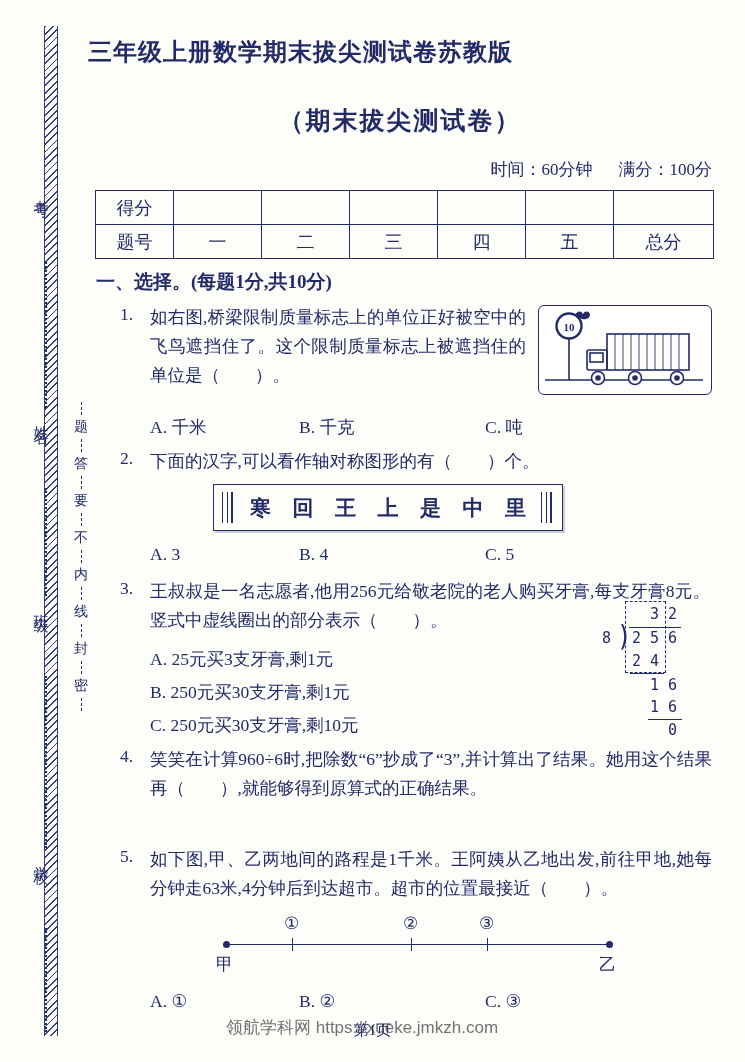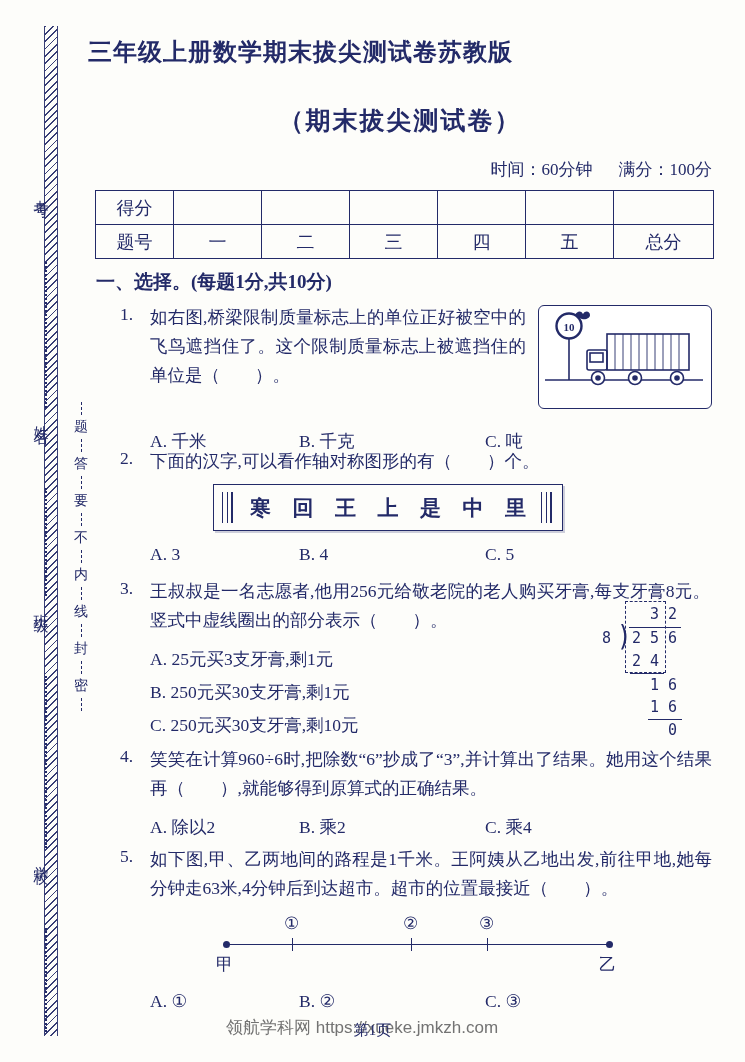--- a/index.html
+++ b/index.html
@@ -35,21 +35,21 @@
   
   .question{position:absolute;left:120px;width:592px}
   .q-num{position:absolute;left:0;top:1px;font-size:17.5px}
   .q-body{margin-left:30px;width:562px;font-size:17.5px;line-height:29px;overflow:hidden;text-align:justify}
   .opt-row{position:relative;height:30px;font-size:17.5px}
   .opt{position:absolute;top:0}
   .opt-a{left:30px}.opt-b{left:179px}.opt-c{left:365px}
   .stack-opts{margin:8px 0 0 30px;font-size:17.5px;line-height:33px}
 
   
-  .q1-figure{float:right;width:174px;height:104px;margin:2px 0 6px 12px;
+  .q1-figure{float:right;width:174px;height:90px;margin:2px 0 6px 12px;
              border:1.6px solid #232a68;border-radius:6px;background:#fff}
 
   
   .char-box{position:relative;margin:8px 0 0 93px;width:350px;height:47px;border:1.7px solid #232a68;
             display:flex;align-items:center;justify-content:space-between;padding:0 36px;
             font-size:21px;font-weight:bold;box-shadow:2px 2px 0 rgba(35,42,104,.22)}
   .end-hatch{position:absolute;top:7px;bottom:7px;width:13px;
              background:repeating-linear-gradient(90deg,#232a68 0 1.3px,transparent 1.3px 4.6px)}
   .end-hatch.left{left:8px}.end-hatch.right{right:8px}
 
@@ -222,25 +222,20 @@
       <span style="left:70px;top:116px">0</span>
       <div class="dv-dash-box"></div>
     </div>
   </section>
 
   <section class="question" style="top:745px">
     <span class="q-num">4.</span>
     <div class="q-body">
       <span>笑笑在计算960÷6时,把除数“6”抄成了“3”,并计算出了结果。她用这个结果再（　　）,就能够得到原算式的正确结果。</span>
     </div>
-    <div class="opt-row" style="margin-top:12px">
-      <span class="opt opt-a">A. 除以2</span>
-      <span class="opt opt-b">B. 乘2</span>
-      <span class="opt opt-c">C. 乘4</span>
-    </div>
   </section>
 
   <section class="question" style="top:845px">
     <span class="q-num">5.</span>
     <div class="q-body">
       <span>如下图,甲、乙两地间的路程是1千米。王阿姨从乙地出发,前往甲地,她每分钟走63米,4分钟后到达超市。超市的位置最接近（　　）。</span>
     </div>
     <div class="numline">
       <span class="nl-mark" style="left:164px">①</span>
       <span class="nl-mark" style="left:283px">②</span>

